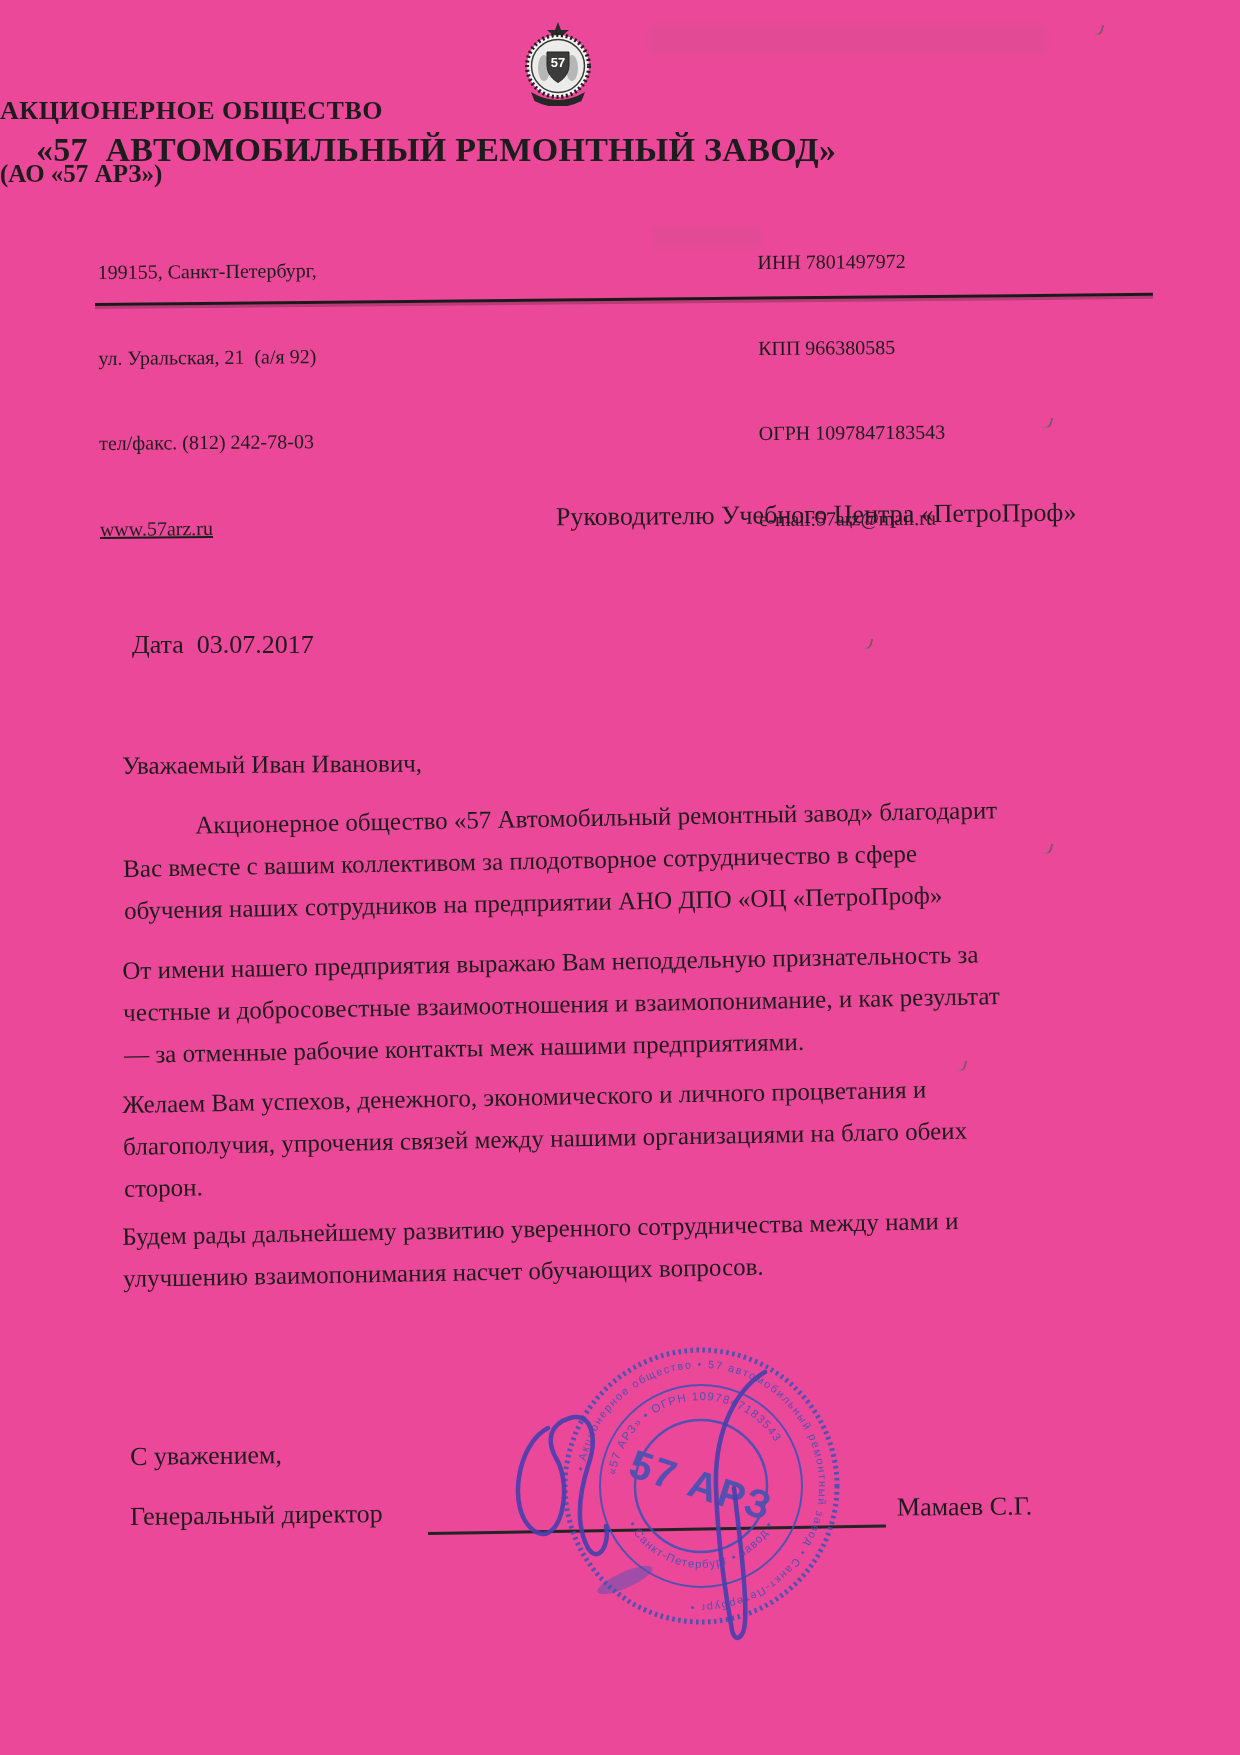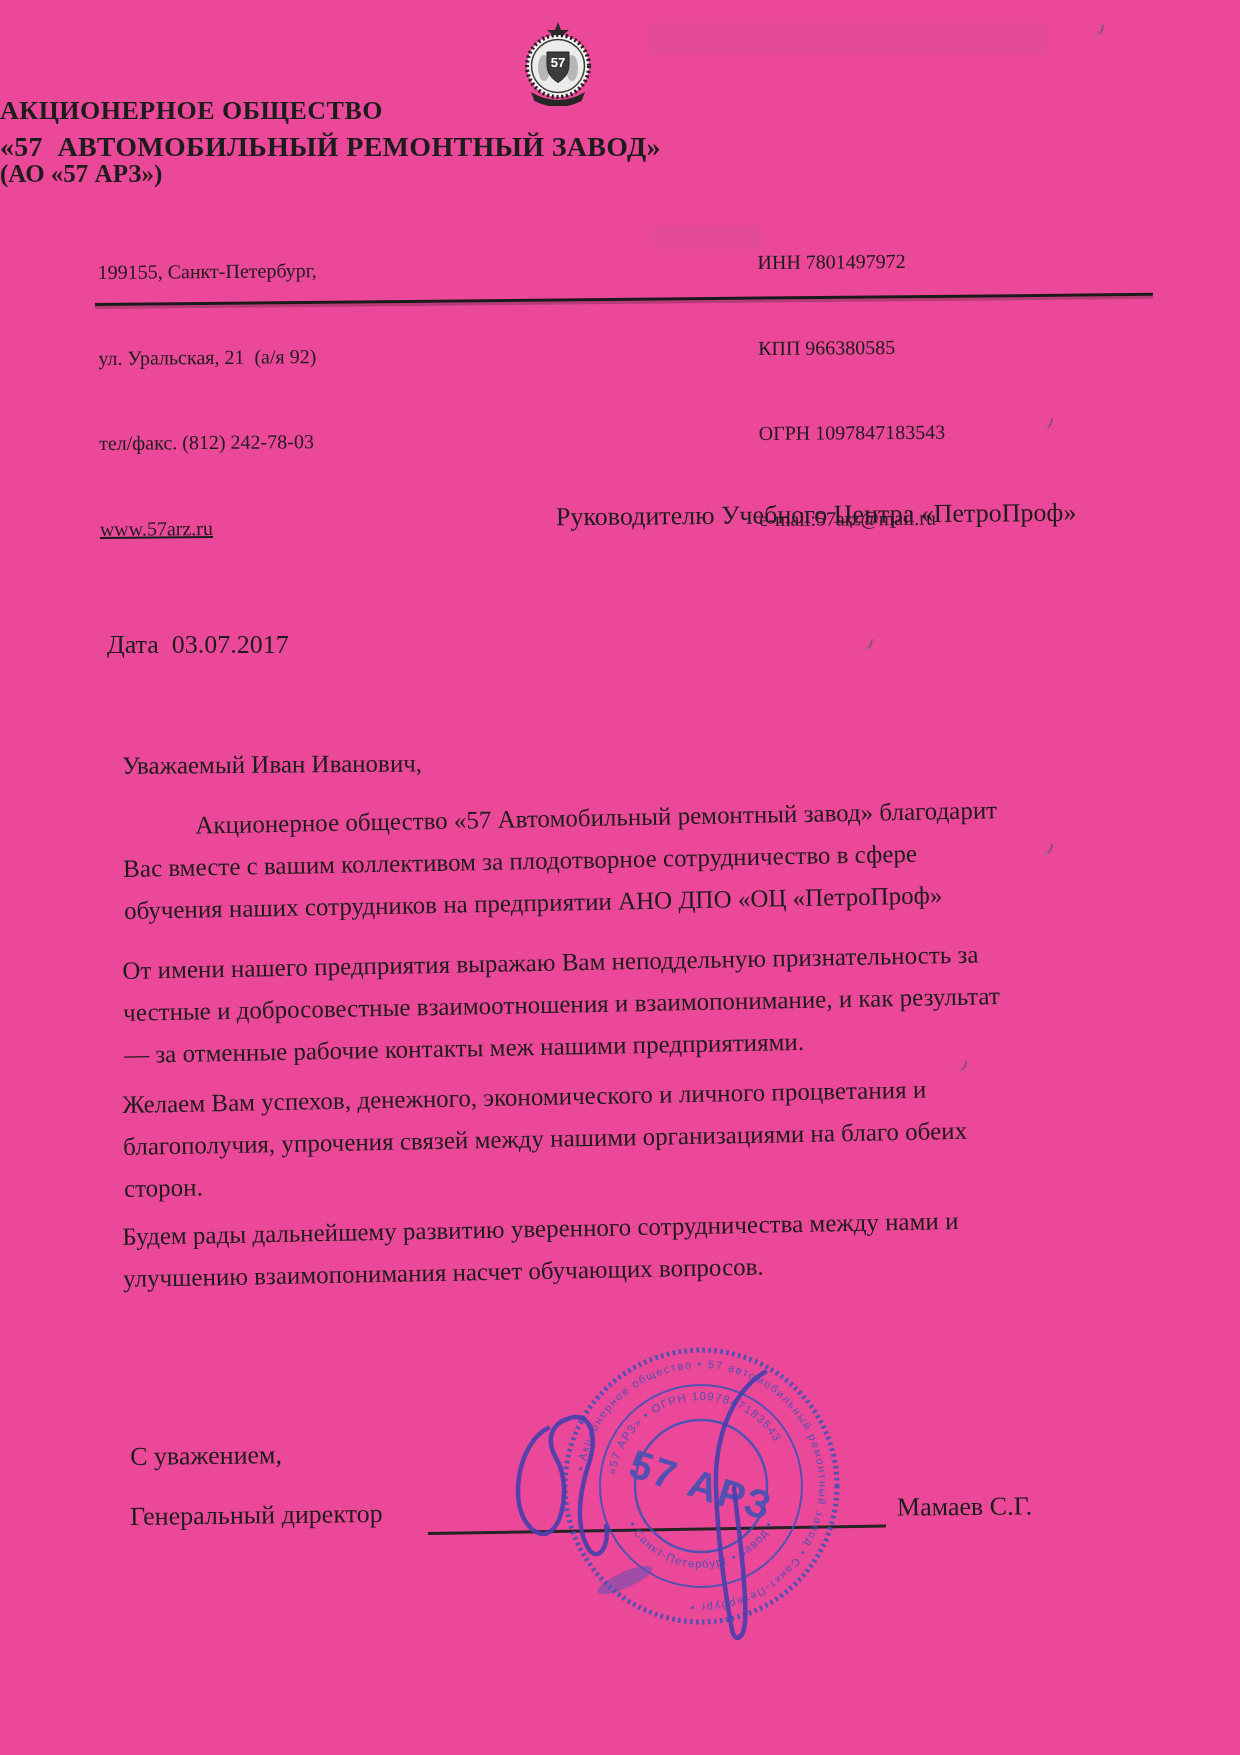--- a/index.html
+++ b/index.html
@@ -11,31 +11,31 @@
   .page{
     position:relative;width:1240px;height:1755px;margin:0 auto;
     background:#ec4899;overflow:hidden;
     font-family:"Liberation Serif","DejaVu Serif",serif;
     color:var(--text-color);
   }
   .abs{position:absolute;}
   
   .org-head{left:0;width:1116px;text-align:left;font-weight:bold;white-space:pre-wrap;}
   .org-type{top:96px;font-size:26px;letter-spacing:.5px;}
-  .org-name{top:131px;font-size:28px;letter-spacing:.3px;}
+  .org-name{top:131px;font-size:34px;letter-spacing:.3px;padding-left:36px;}
   .org-short{top:160px;font-size:25px;}
   .contact{font-size:20px;line-height:28.5px;white-space:pre-wrap;}
   .contact-left{left:97px;top:201px;transform:rotate(-.5deg);transform-origin:left top;}
   .contact-right{left:757px;top:191px;transform:rotate(-.4deg);transform-origin:left top;}
   .website{text-decoration:underline;}
   .rule{left:95px;top:303px;width:1058px;height:3px;background:#1a1a1a;
         transform:rotate(-.55deg);transform-origin:left center;box-shadow:0 3px 0 rgba(20,20,20,.25);}
   
   .recipient{left:556px;top:500px;font-size:26px;transform:rotate(-.5deg);}
-  .date-line{left:107px;top:630px;font-size:26px;white-space:pre-wrap;}
+  .date-line{left:132px;top:630px;font-size:26px;white-space:pre-wrap;}
   .salutation{left:122px;top:752px;font-size:25px;transform:rotate(-.5deg);transform-origin:left top;}
   .para{left:122px;width:1060px;font-size:25px;line-height:42px;white-space:pre-line;
         transform:rotate(-1.1deg);transform-origin:left top;}
   .para-1{top:806px;text-indent:73px;}
   .para-2{top:950px;}
   .para-3{top:1084px;}
   .para-4{top:1216px;}
   
   .regards{left:130px;top:1442px;font-size:26px;transform:rotate(-.7deg);transform-origin:left top;}
   .director-title{left:130px;top:1502px;font-size:26px;transform:rotate(-.7deg);transform-origin:left top;}

